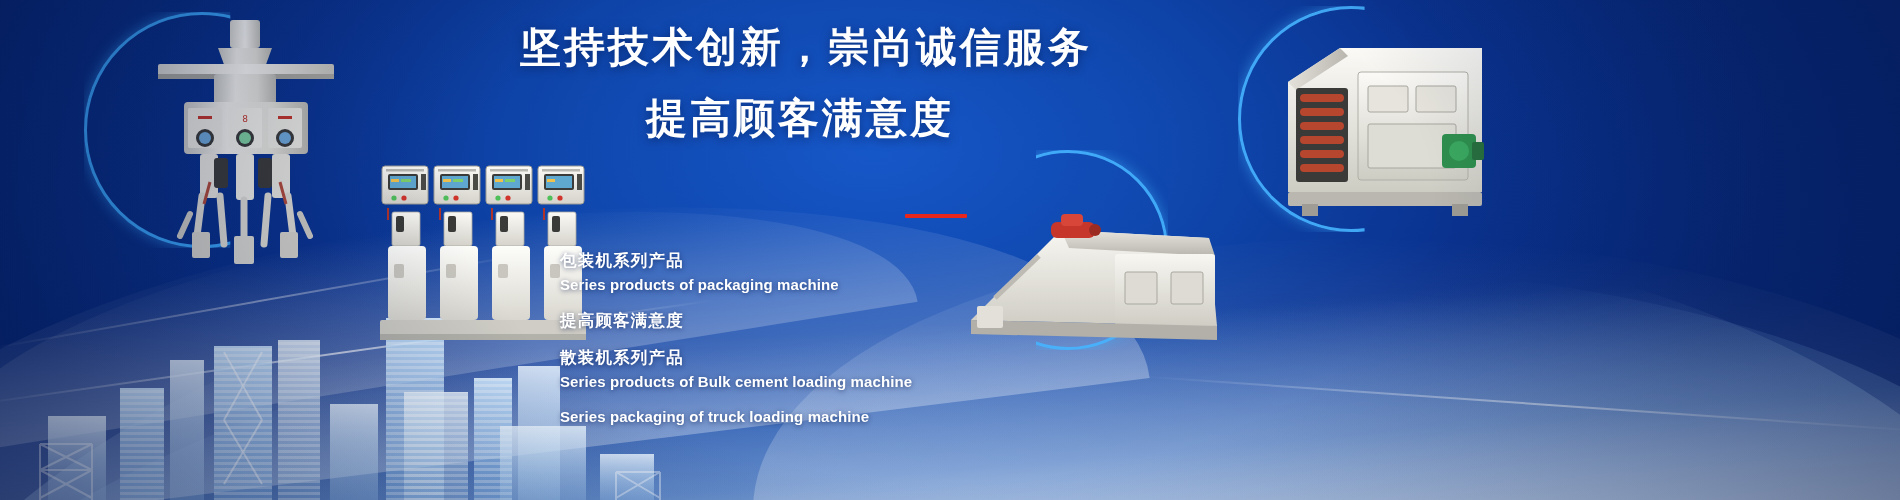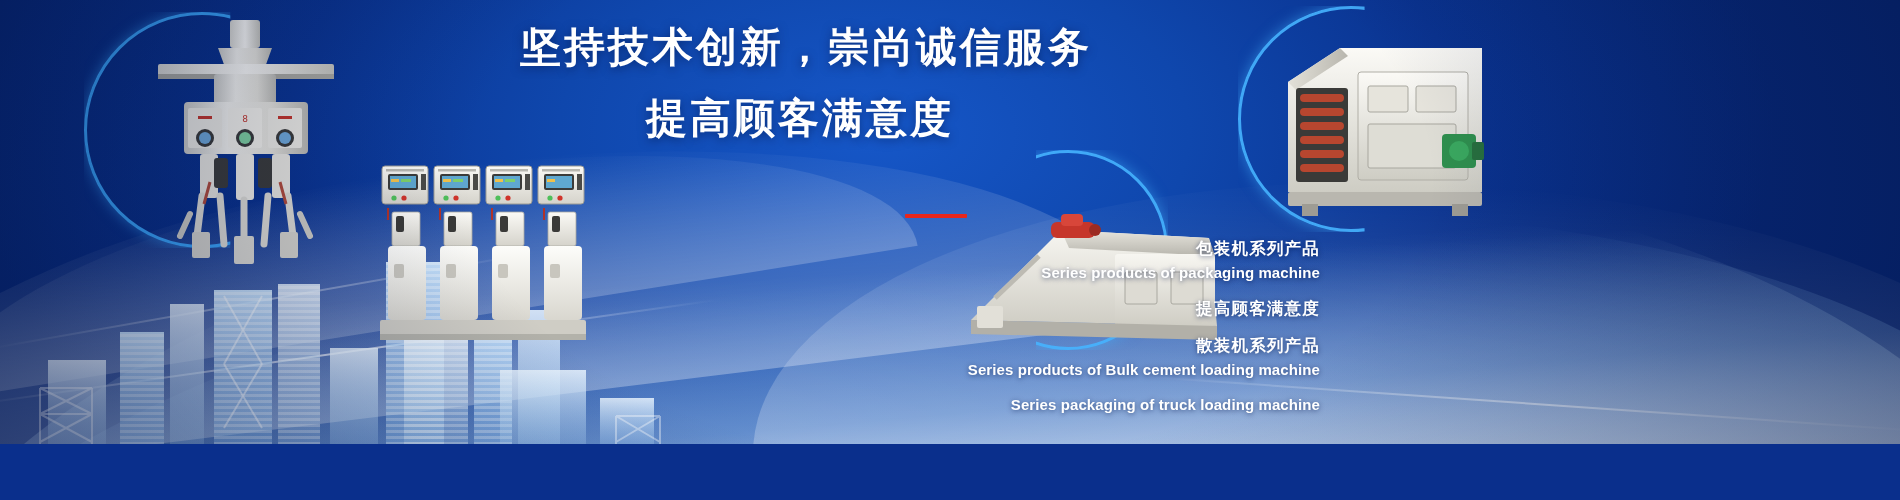--- a/index.html
+++ b/index.html
@@ -1,18 +1,18 @@
 <!DOCTYPE html>
 <html><head>
 <meta charset="utf-8">
 <style>
   html,body{margin:0;padding:0;background:#0a2f8c;}
   *{box-sizing:border-box;}
   .banner{
-    position:relative;width:1900px;height:444px;overflow:hidden;
+    position:relative;width:1900px;height:500px;overflow:hidden;
     font-family:"Liberation Sans","DejaVu Sans",sans-serif;
     background:
       radial-gradient(ellipse 900px 520px at 46% 30%, #1657c8 0%, #0f47ad 35%, #0a3390 65%, #07287a 100%),
       linear-gradient(160deg,#0a3fa0 0%,#0b398f 50%,#072a78 100%);
   }
   
   .vignette{position:absolute;inset:0;
     background:radial-gradient(ellipse 1200px 700px at 50% 40%, rgba(0,0,0,0) 40%, rgba(2,17,60,.55) 100%);
     pointer-events:none;}
 
@@ -60,21 +60,21 @@
 
   
   .headline-wrap{position:absolute;left:520px;top:26px;width:560px;text-align:center;}
   .headline{
     color:#ffffff;font-size:41px;font-weight:bold;letter-spacing:3px;line-height:1.05;
     text-shadow:0 2px 10px rgba(0,20,70,.55);white-space:nowrap;}
   .headline2{margin-top:28px;}
 
   .divider{position:absolute;left:905px;top:214px;width:62px;height:4px;background:#e8261b;border-radius:1px;}
 
-  .list{position:absolute;left:560px;top:236px;width:760px;text-align:right;}
+  .list{position:absolute;left:560px;top:248px;width:760px;text-align:left;}
   .list-item{margin-bottom:12px;}
   .li-cn{color:#ffffff;font-size:16.5px;font-weight:bold;letter-spacing:1.2px;line-height:1.5;
          text-shadow:0 1px 5px rgba(0,20,70,.6);}
   .li-en{color:#ffffff;font-size:15px;font-weight:bold;letter-spacing:.1px;line-height:1.55;
          text-shadow:0 1px 5px rgba(0,20,70,.6);}
 </style>
 </head>
 <body>
 
 <div class="banner">

